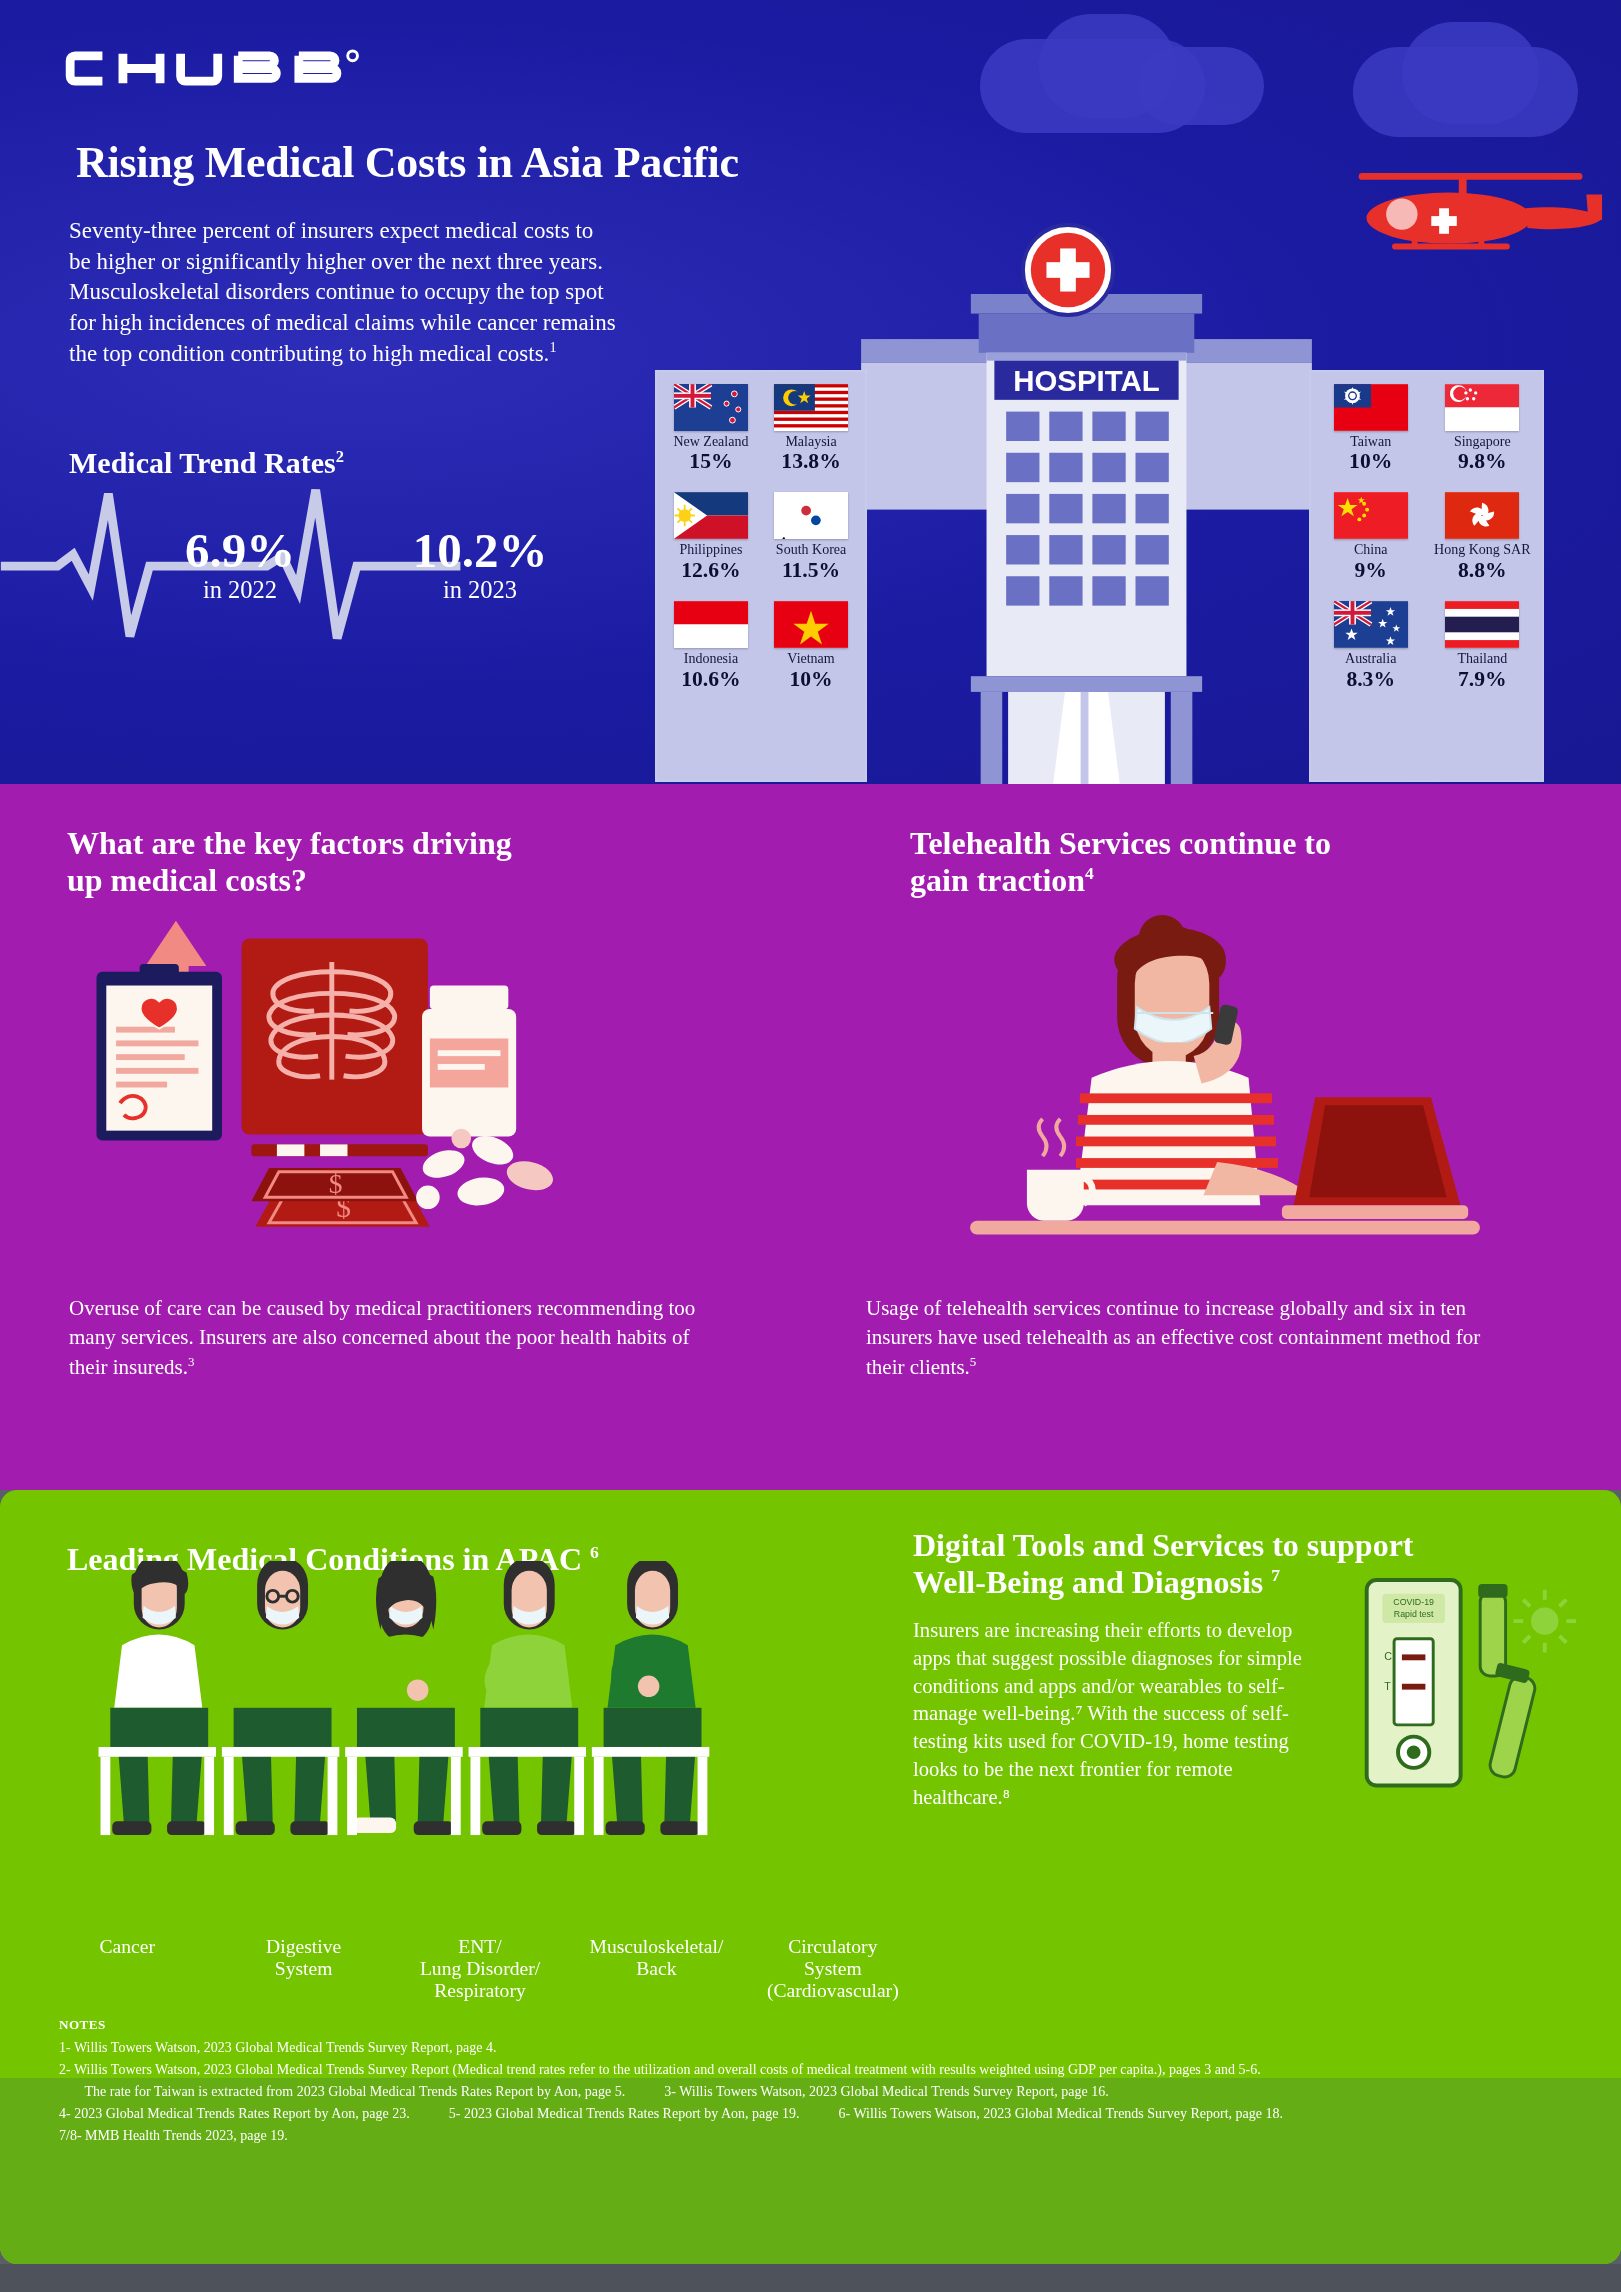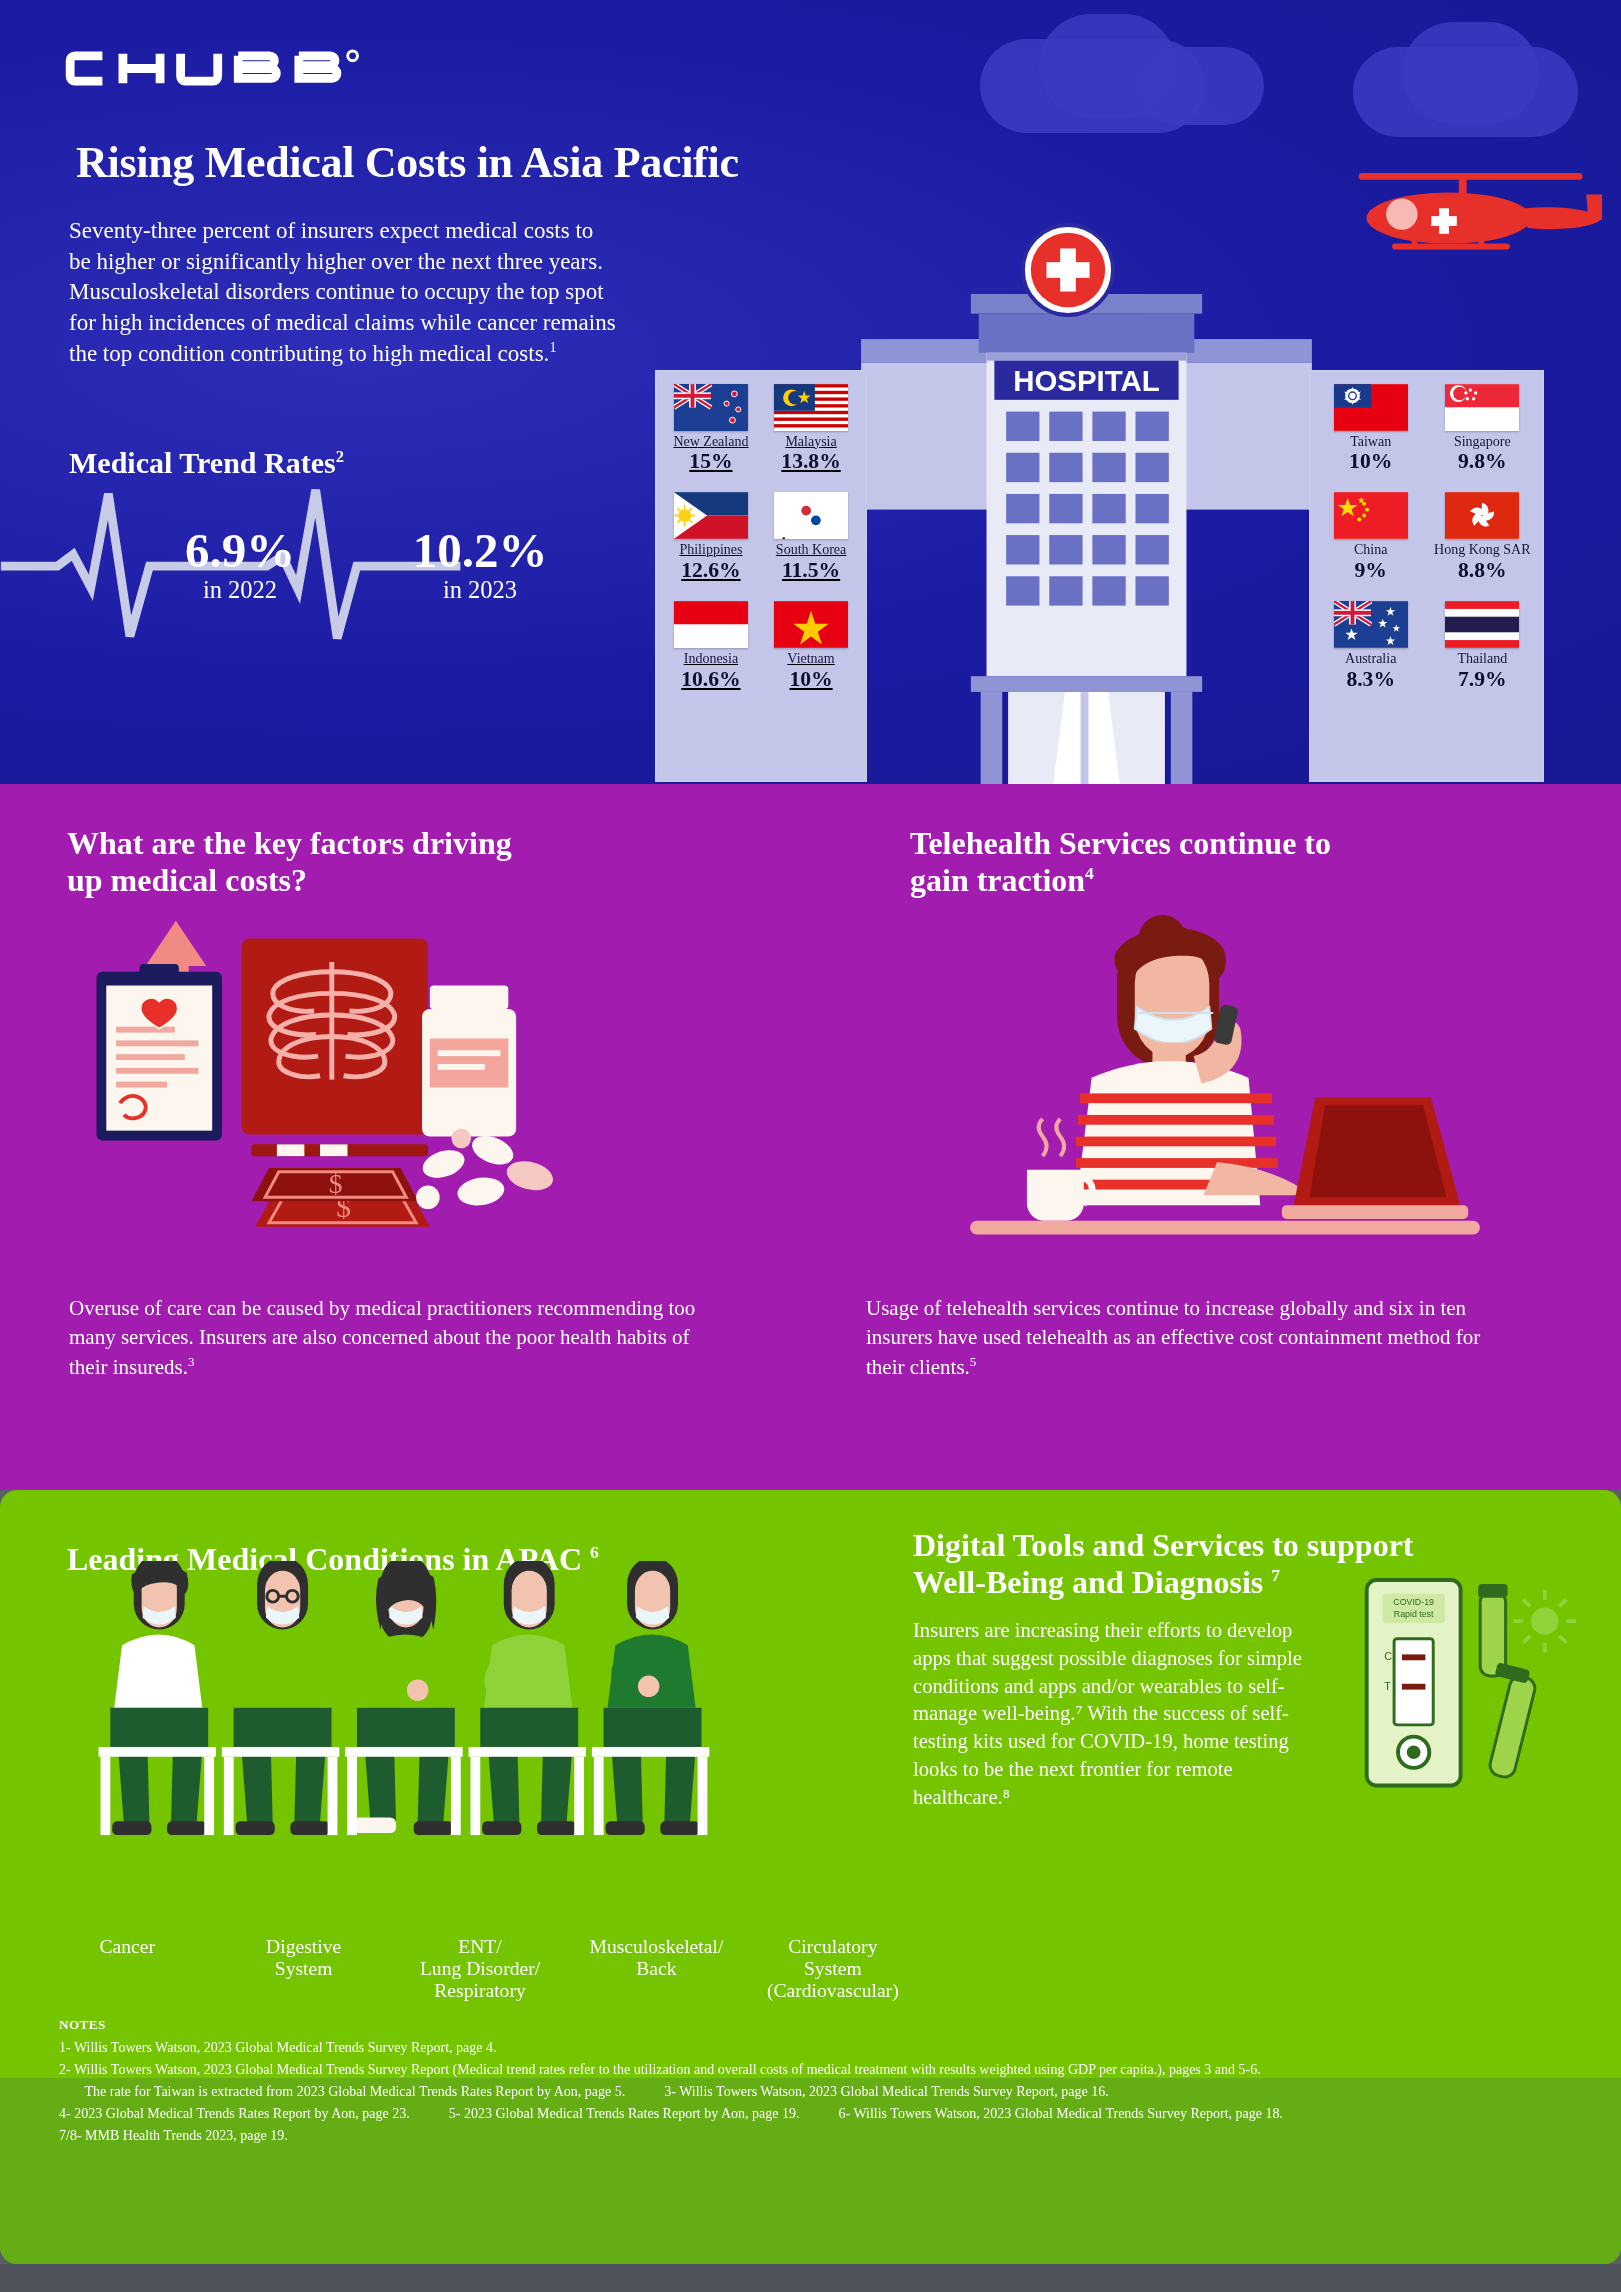--- a/index.html
+++ b/index.html
@@ -48,21 +48,21 @@
 
   
   .scene { position: absolute; left: 0; top: 0; width: 1621px; height: 784px; }
   .cloud { position: absolute; background: #3a3ac2; border-radius: 979px; opacity: .88; }
 
   .flag-panel {
     position: absolute;
     background: #c3c6e8;
     box-shadow: 0 0 0 2px rgba(255,255,255,.08) inset;
   }
-  .flag-panel.left { left: 655px; top: 370px; width: 212px; height: 412px; text-decoration: underline; }
+  .flag-panel.left { left: 655px; top: 370px; width: 212px; height: 412px; }
   .flag-panel.right { left: 1309px; top: 370px; width: 235px; height: 412px; }
   .flag-grid { display: flex; flex-wrap: wrap; padding: 13.7px 5.9px 0 5.9px; }
   .fcell { width: 50%; text-align: center; margin-bottom: 17.6px; }
   .fflag {
     width: 74px; height: 47px; margin: 0 auto 3.9px auto;
     position: relative; overflow: hidden;
     box-shadow: 0 1px 2px rgba(0,0,0,.25);
     background: #fff;
   }
   .fname { font-size: 14px; color: #15153d; line-height: 1.05; white-space: nowrap; }

